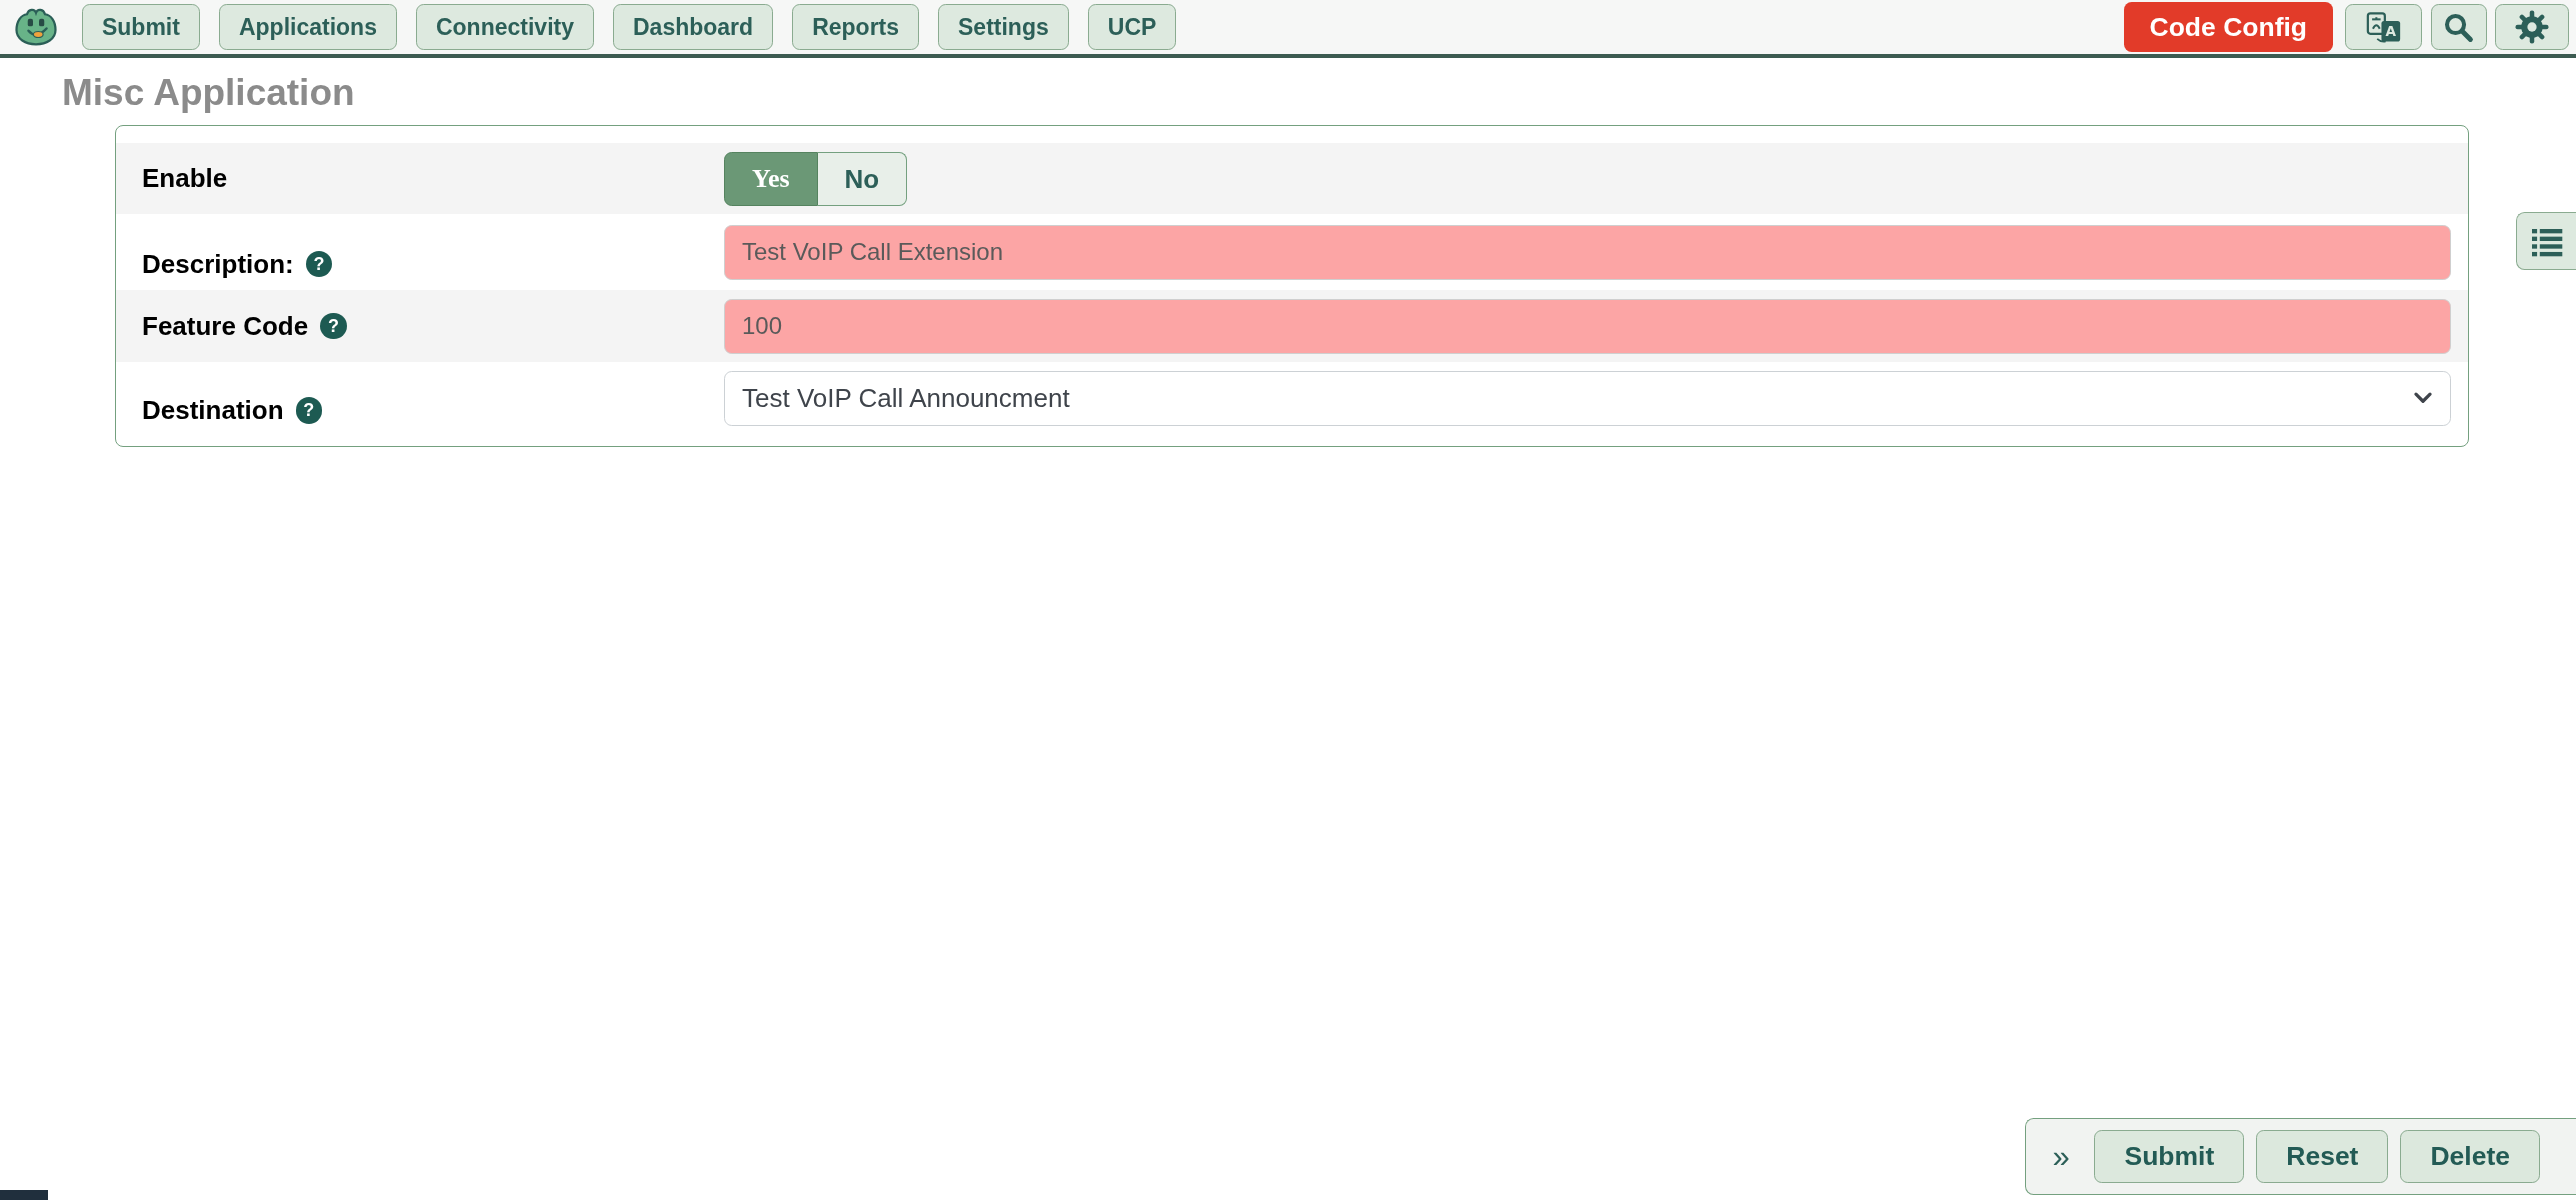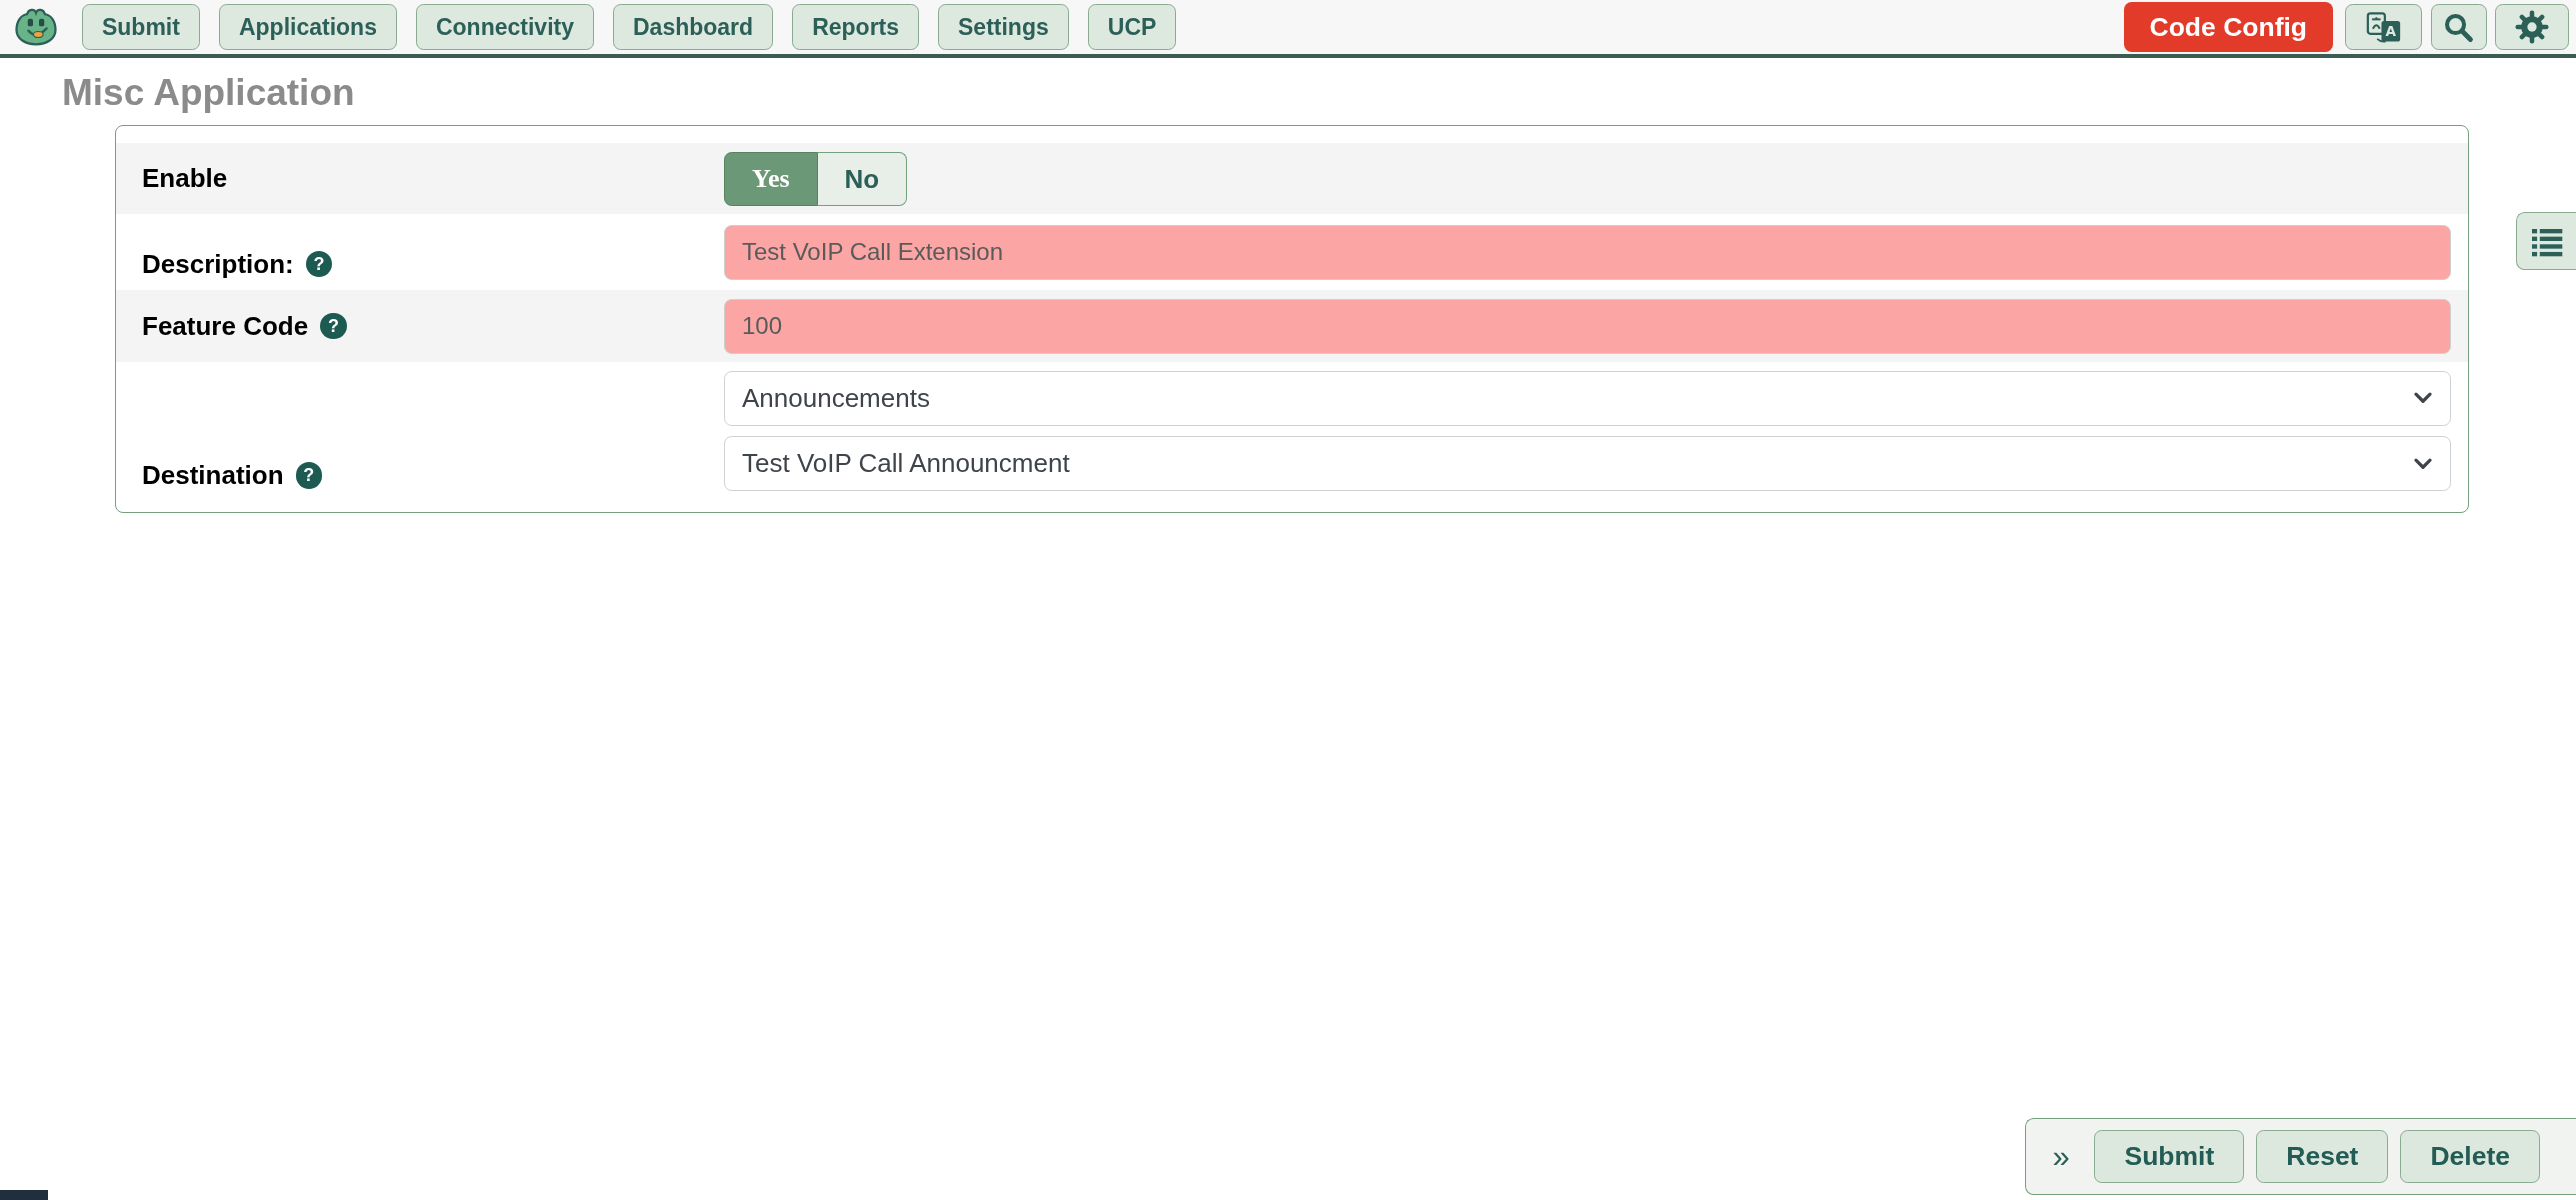--- a/index.html
+++ b/index.html
@@ -215,28 +215,20 @@
           <input class="text-input" type="text" value="100" style="">
         </div>
       </div>
 
       <div class="frow top">
         <div class="frow-label">
           <span>Destination</span>
           <span class="help">?</span>
         </div>
         <div class="frow-control">
-          <div class="select">
-            <span>Announcements</span>
-            <span class="chev">
-              <svg viewBox="0 0 24 24" width="26" height="26">
-                <path d="M5.5 8.5 L12 15 L18.5 8.5" fill="none" stroke="#3f444b" stroke-width="3" stroke-linecap="round" stroke-linejoin="round"></path>
-              </svg>
-            </span>
-          </div>
           <div class="select">
             <span>Test VoIP Call Announcment</span>
             <span class="chev">
               <svg viewBox="0 0 24 24" width="26" height="26">
                 <path d="M5.5 8.5 L12 15 L18.5 8.5" fill="none" stroke="#3f444b" stroke-width="3" stroke-linecap="round" stroke-linejoin="round"></path>
               </svg>
             </span>
           </div>
         </div>
       </div>

